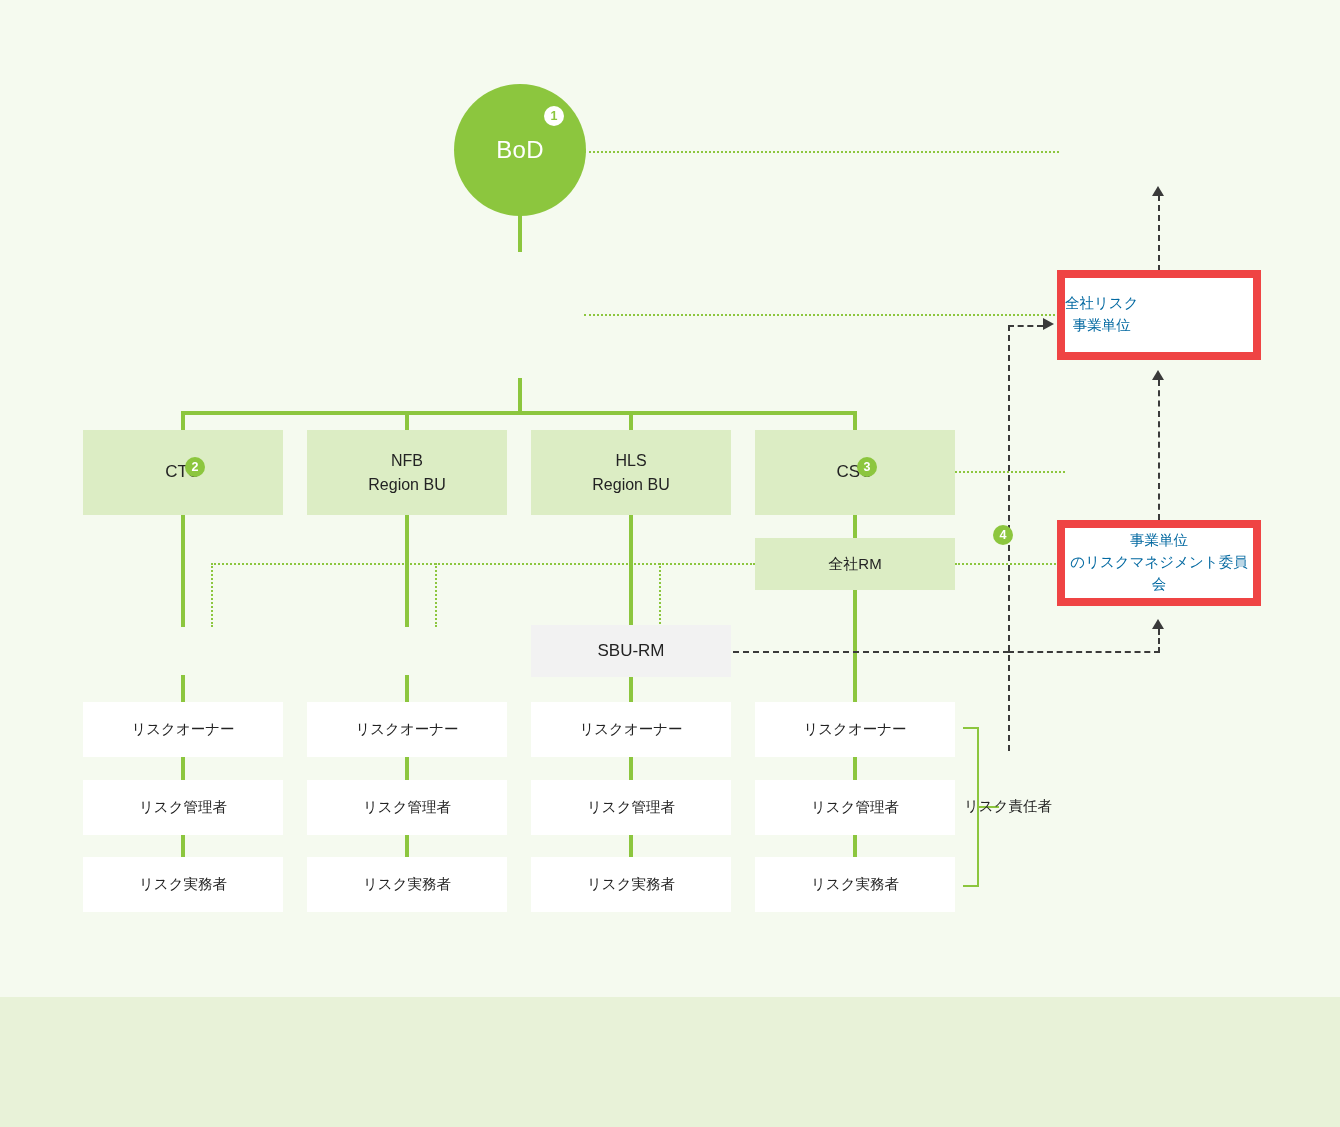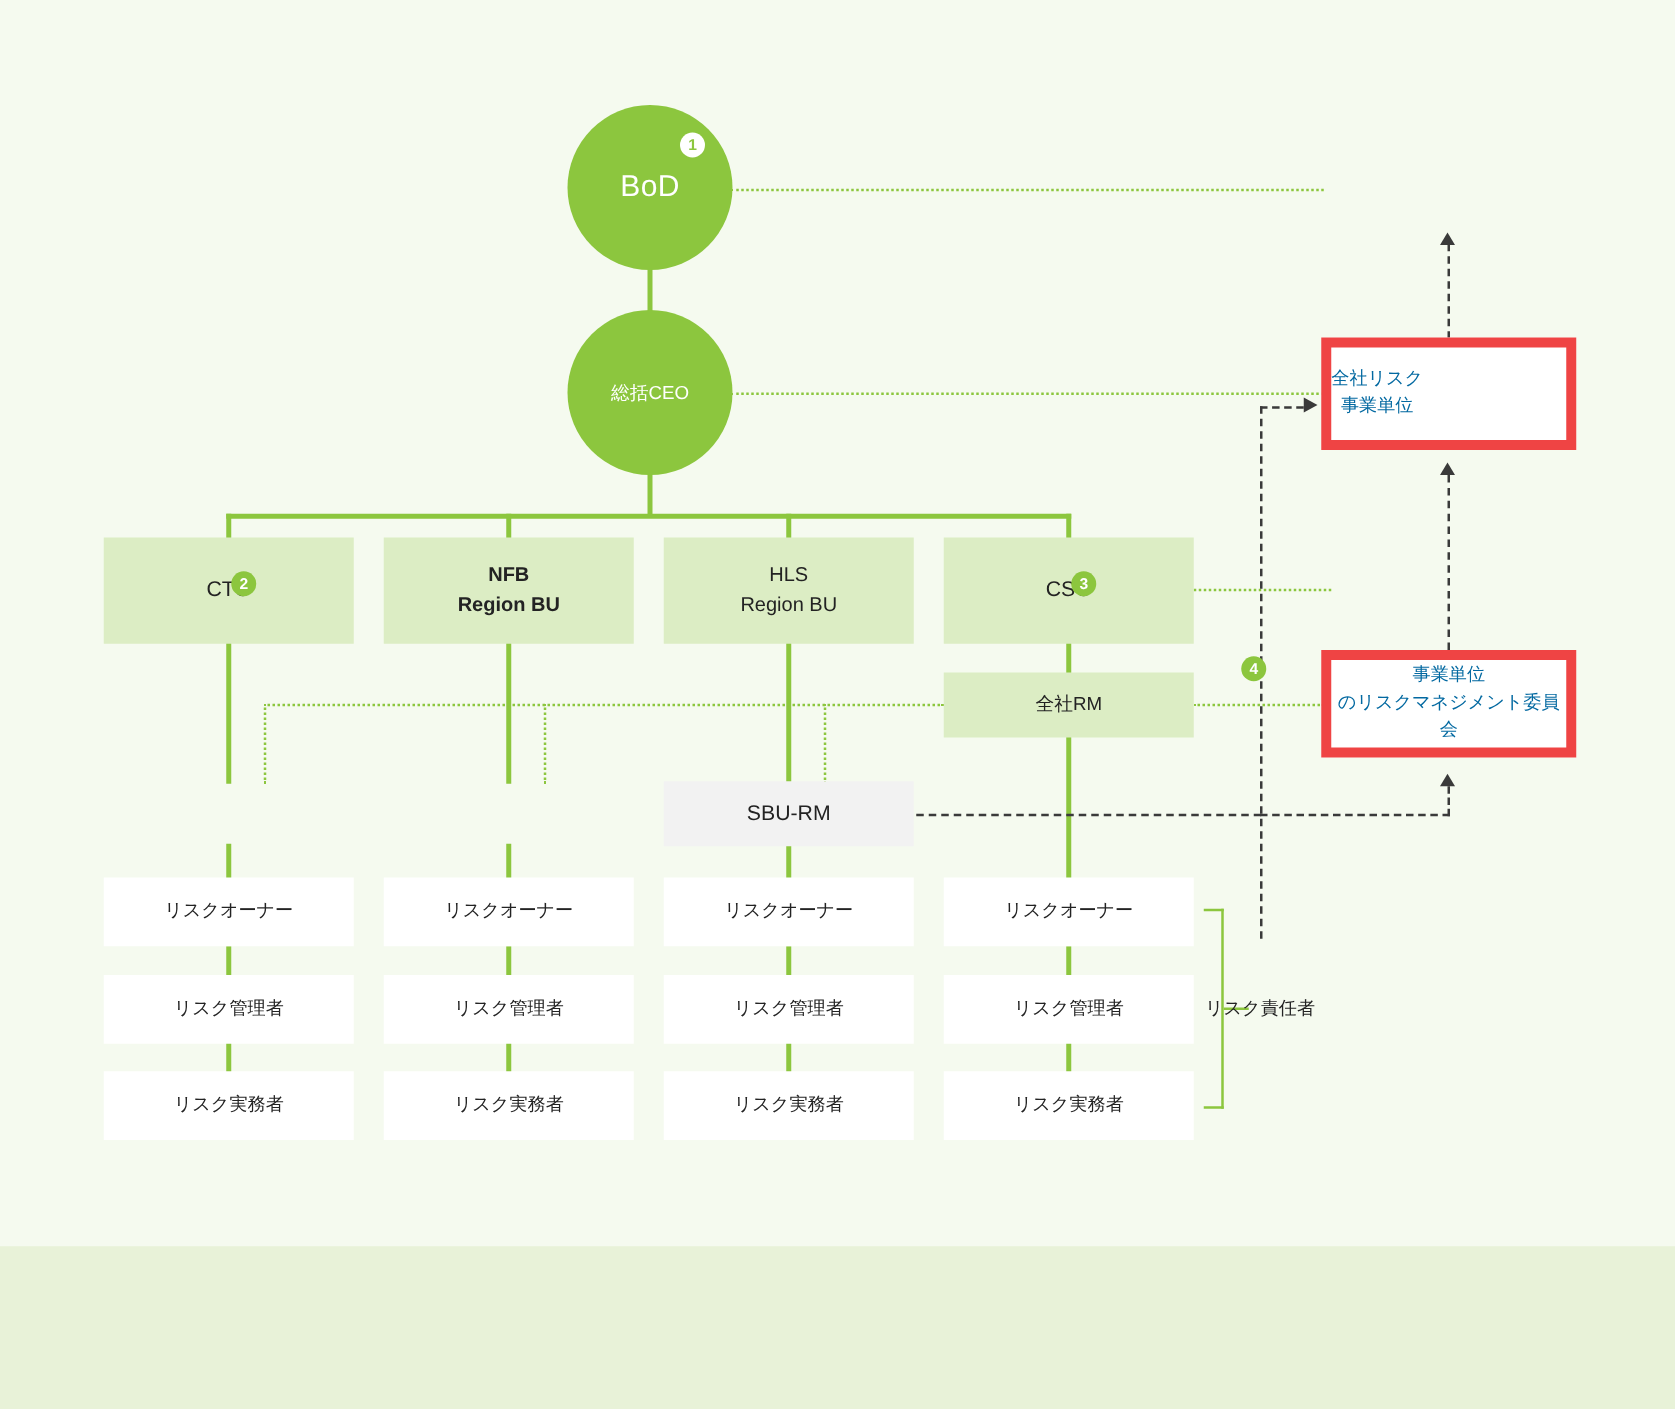--- a/index.html
+++ b/index.html
@@ -72,21 +72,21 @@
   .box {
     position: absolute; display: flex;
     align-items: center; justify-content: center;
     text-align: center; font-size: 15px; color: #232323;
     line-height: 1.45; z-index: 5;
   }
   .box .inner { position: relative; }
 
   .lvl1 { background: #dcedc4; height: 85px; }
   #cto  { left: 83px;  top: 430px; width: 200px; }
-  #nfb  { left: 307px; top: 430px; width: 200px; font-weight: bold; }
+  #nfb  { left: 307px; top: 430px; width: 200px; }
   #hls  { left: 531px; top: 430px; width: 200px; }
   #cso  { left: 755px; top: 430px; width: 200px; }
   #cto .inner, #cso .inner { font-size: 17px; }
   #nfb .inner, #hls .inner { font-size: 16px; }
 
   #zenrm {
     left: 755px; top: 538px; width: 200px; height: 52px;
     background: #dcedc4; font-size: 15px;
   }
 
@@ -227,23 +227,20 @@
 
   <div class="bdash-v" style="left:1158px; top:629px; height:24px;"></div>
   <div class="bdash-h" style="left:1008px; top:651px; width:152px;"></div>
   <div class="arw-up" style="left:1152px; top:619px;"></div>
 
   <div class="circle" id="bod">
     <span class="label">BoD</span>
     <span class="sup" style="top:22px; right:22px;">1</span>
   </div>
 
-  <div class="circle" id="ceo">
-    <span class="label">総括CEO</span>
-  </div>
 
   <div class="box lvl1" id="cto">
     <span class="inner">CTO</span>
     <span class="sup green" style="top:27px; right:78px;">2</span>
   </div>
 
   <div class="box lvl1" id="nfb">
     <span class="inner">
       <span>NFB</span><br>
       <span>Region BU</span>

